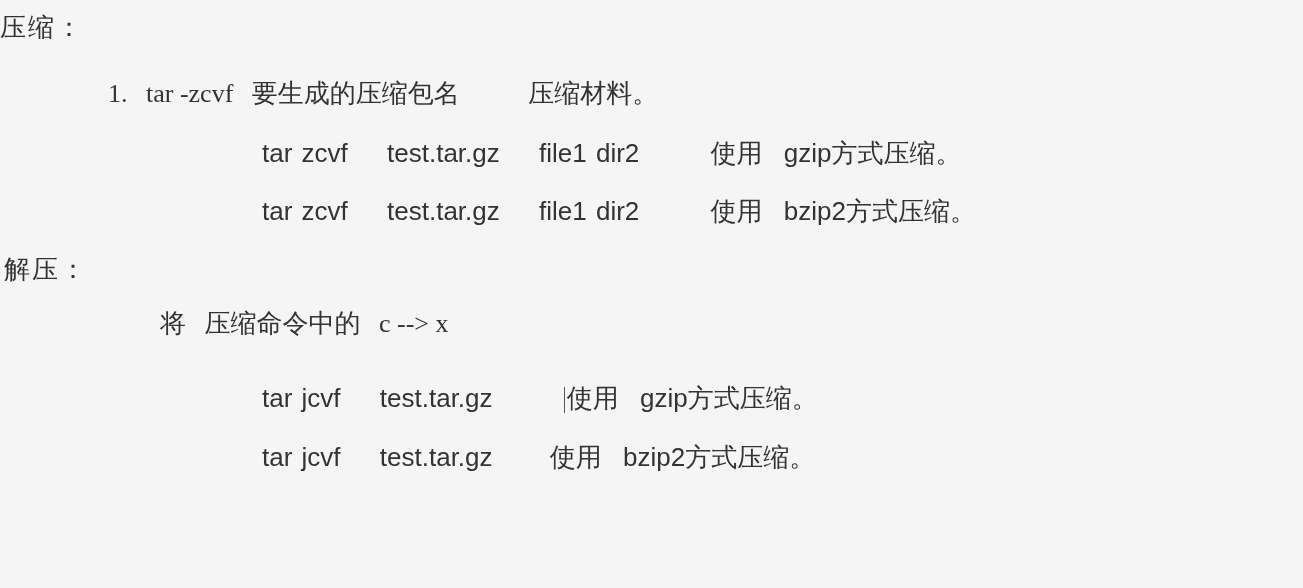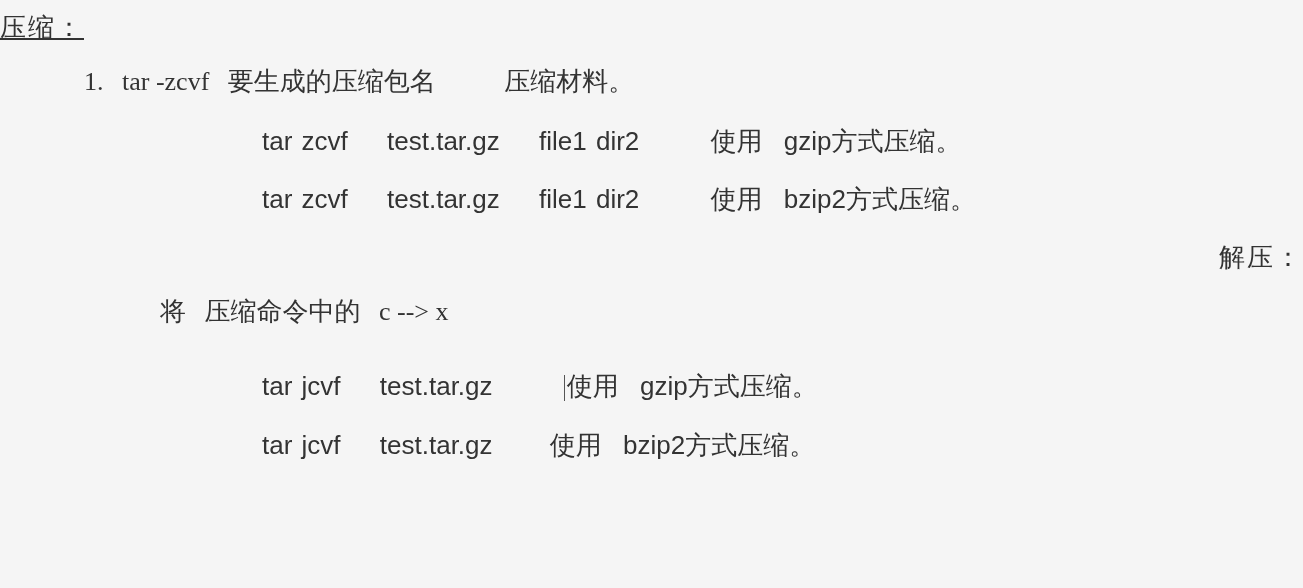--- a/index.html
+++ b/index.html
@@ -12,40 +12,38 @@
       height: 588px;
       background: #f5f5f5;
       font-family: "SimSun", "宋体", serif;
       font-size: 26px;
       color: #333;
       padding: 10px 0;
       line-height: 1.4;
     }
     .section-title {
       margin-left: 0px;
-      margin-bottom: 18px;
+      margin-bottom: 30px;
       letter-spacing: 2px;
-      text-decoration: underline;
     }
     .item-1 {
-      margin-left: 84px;
+      margin-left: 108px;
       margin-bottom: 22px;
     }
     .code-line {
       margin-left: 262px;
       margin-bottom: 22px;
       font-family: Liberation Sans, sans-serif;
       word-spacing: 2px;
     }
     .section-title-2 {
-      margin-left: 16px;
+      margin-left: 4px;
       margin-top: 8px;
       margin-bottom: 18px;
       letter-spacing: 2px;
-      text-align: right;
     }
     .sub-line {
       margin-left: 160px;
       margin-bottom: 38px;
     }
     .sp-small { display: inline-block; width: 12px; }
     .sp-med { display: inline-block; width: 30px; }
     .sp-large { display: inline-block; width: 48px; }
     .sp-xlarge { display: inline-block; width: 62px; }
     .cursor {

